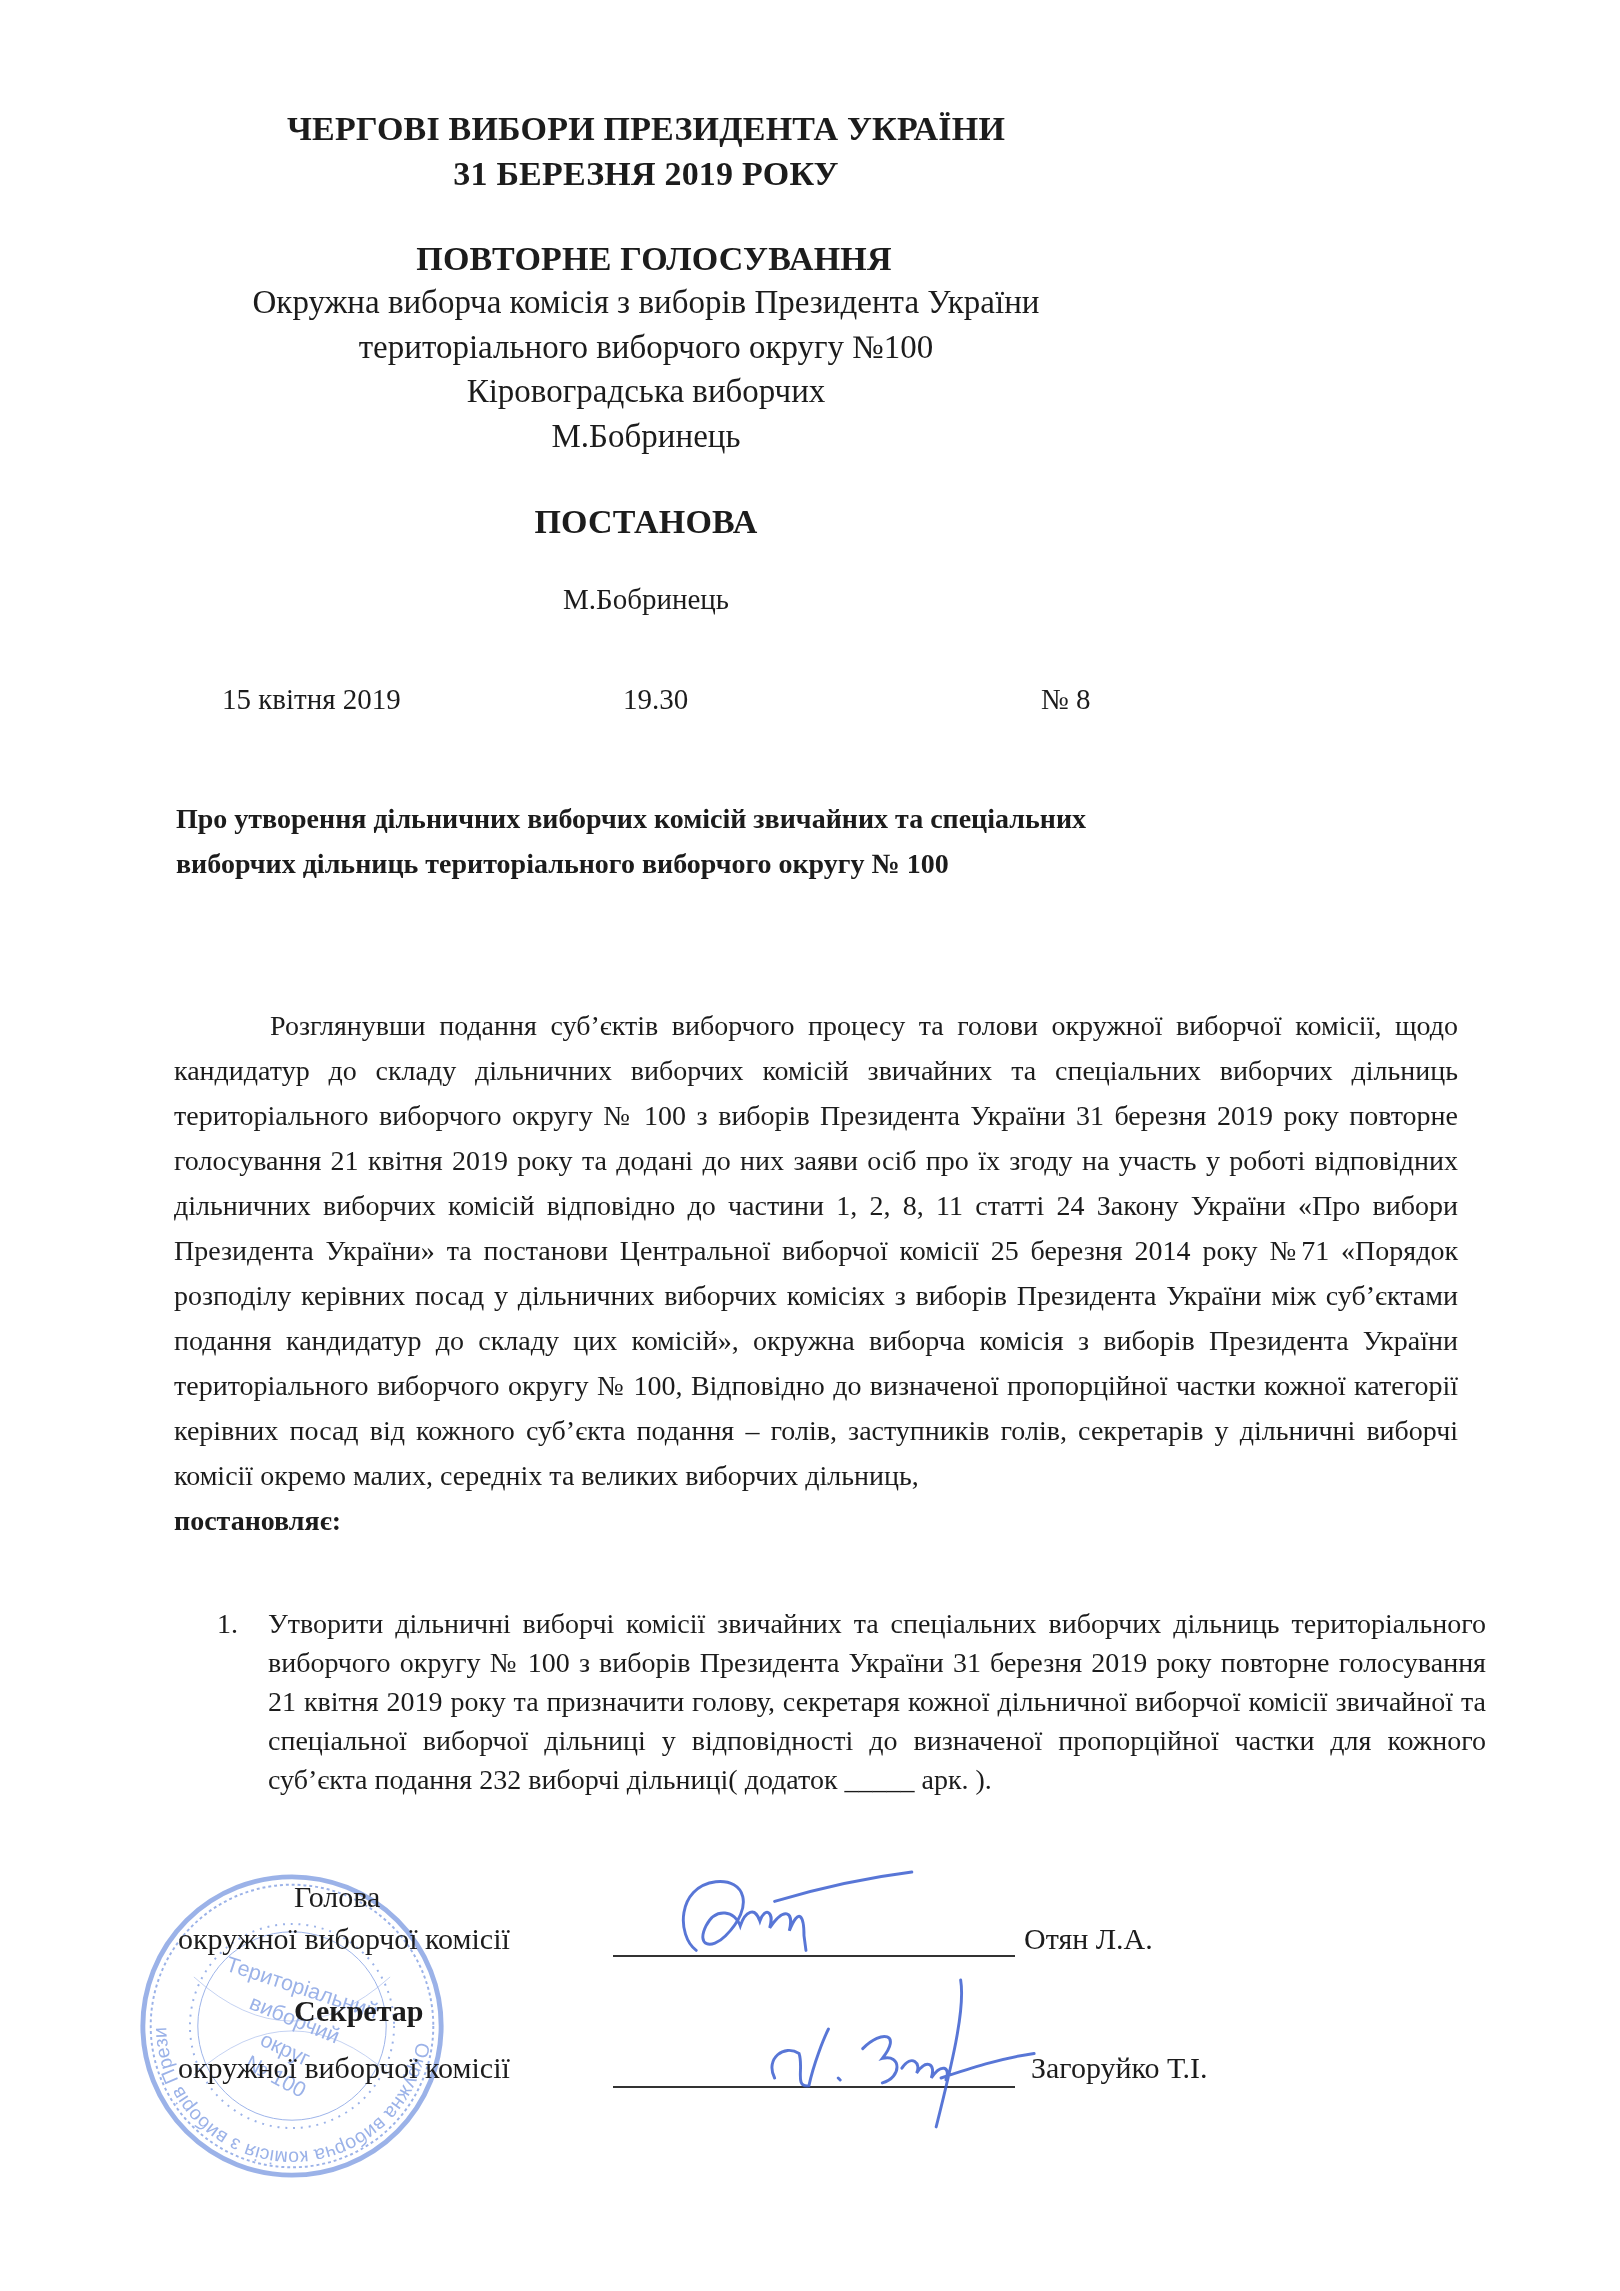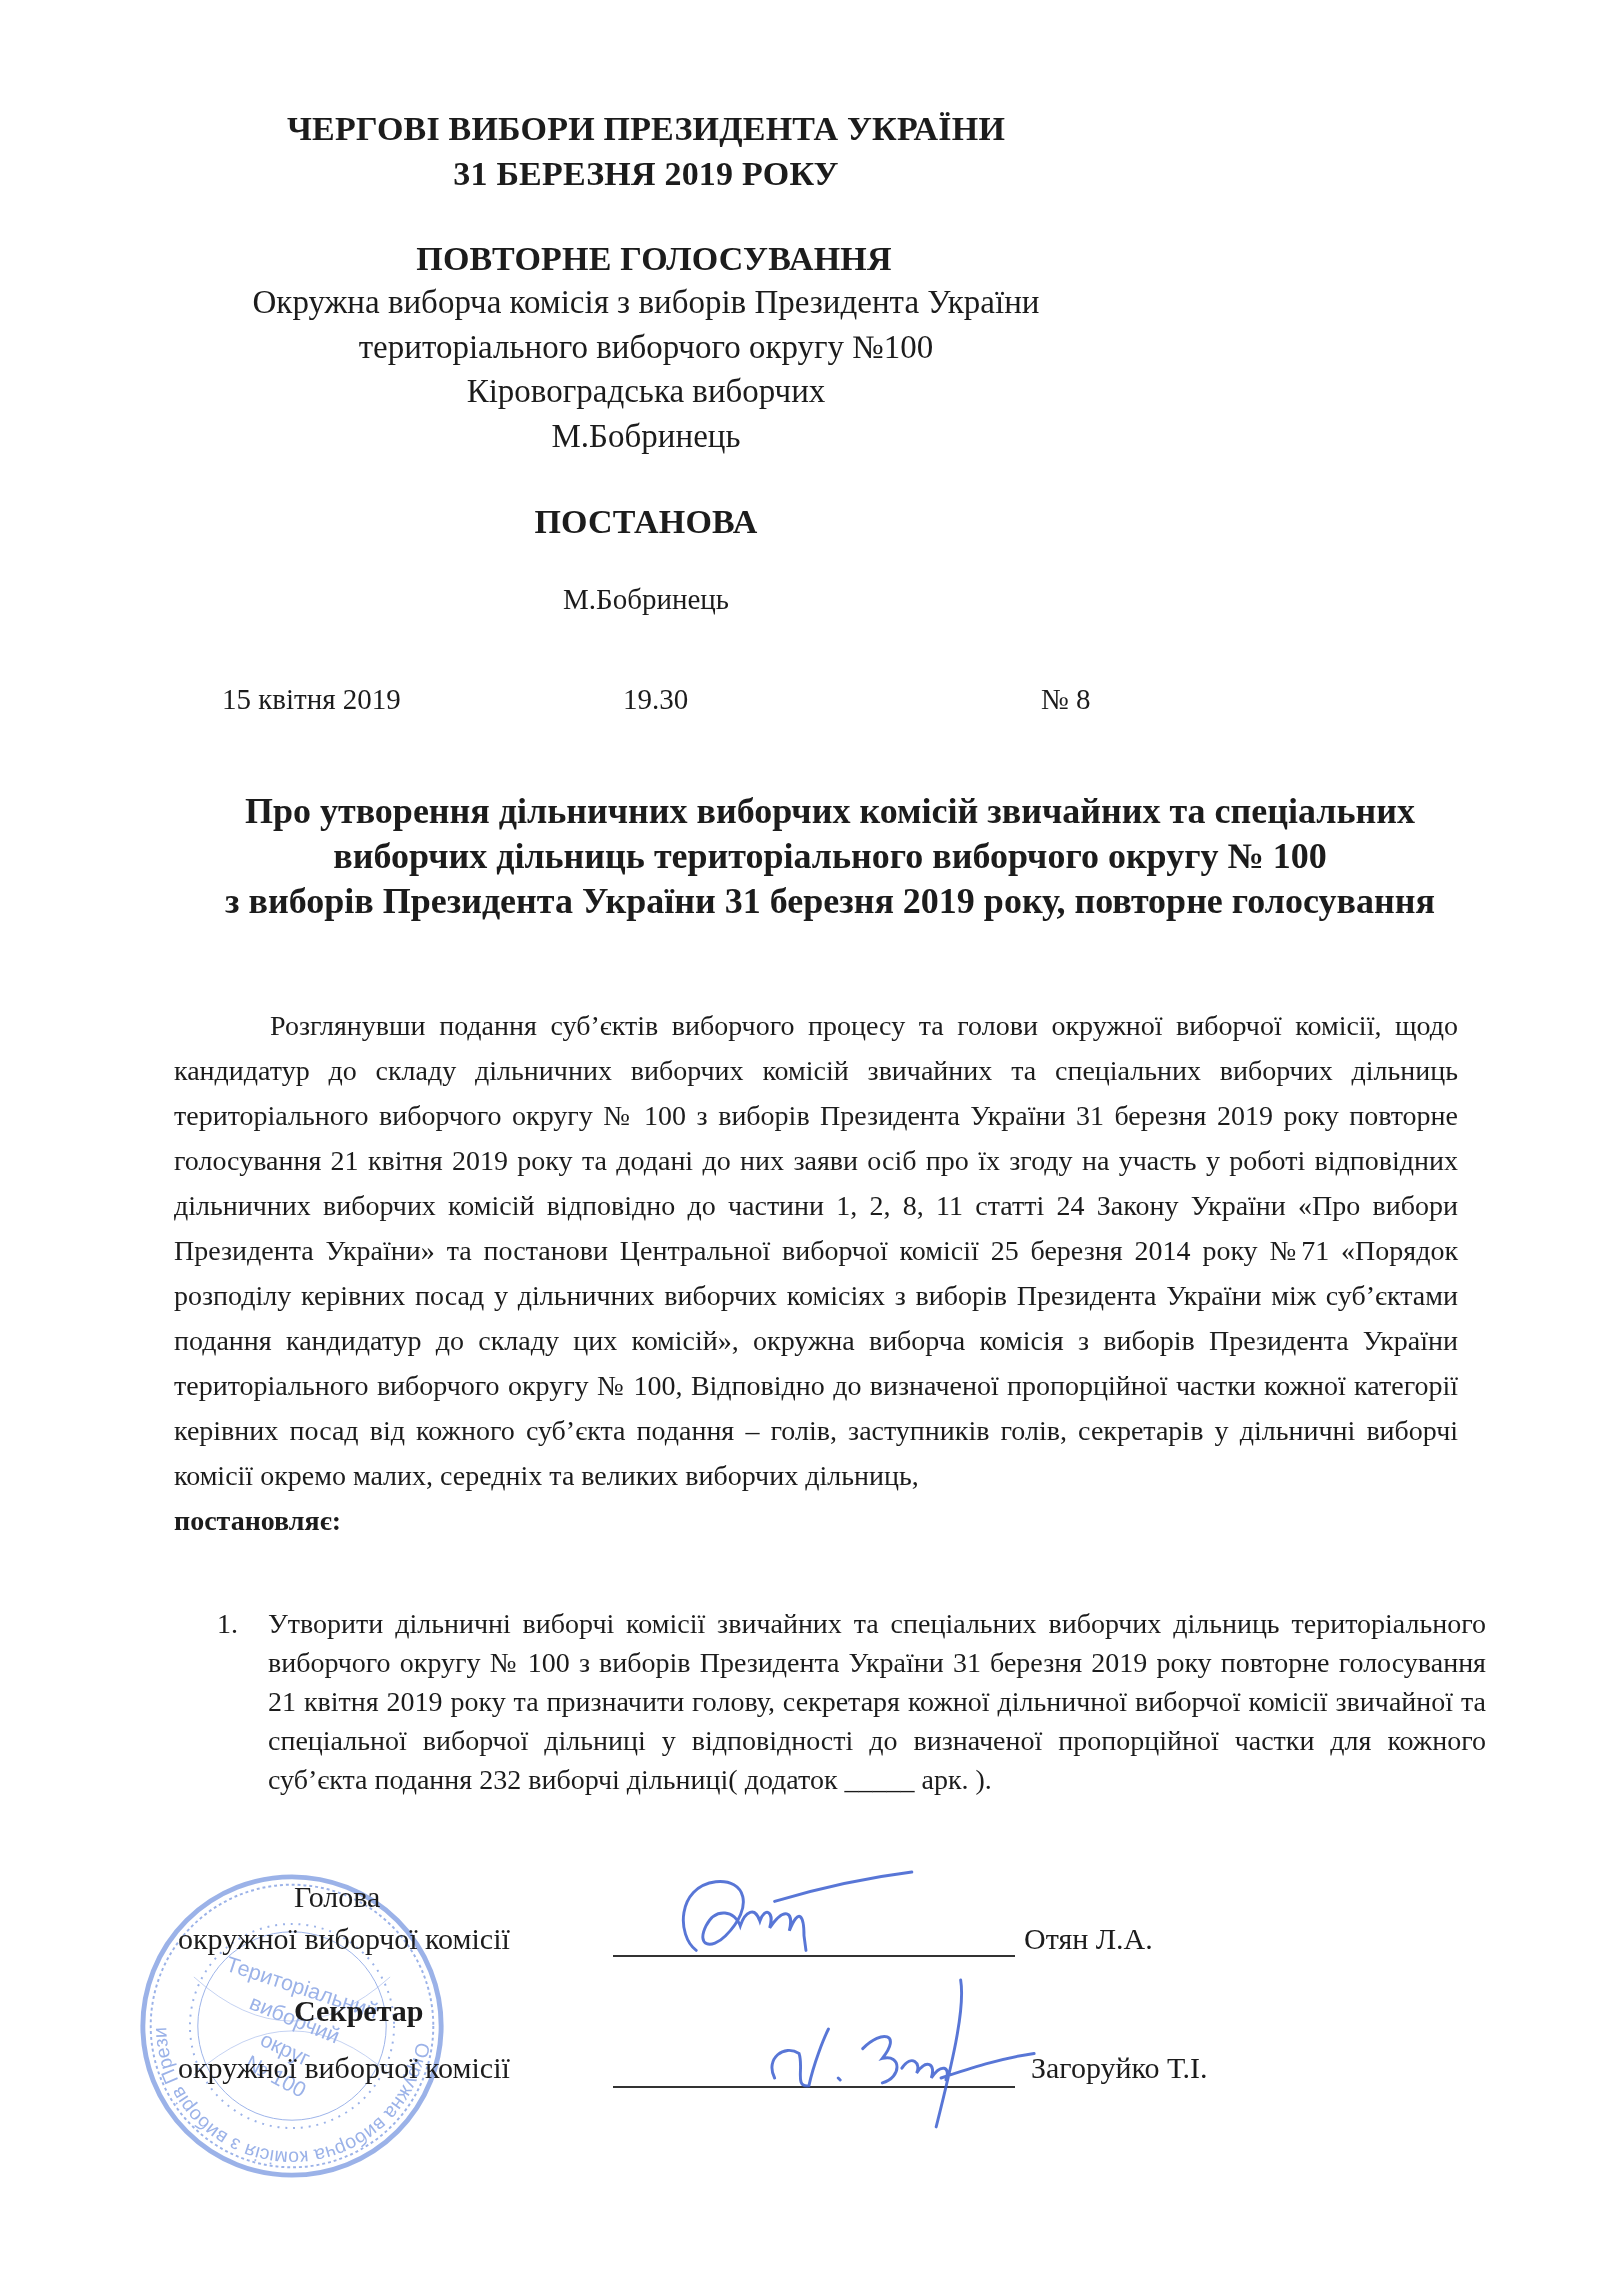--- a/index.html
+++ b/index.html
@@ -6,22 +6,22 @@
   body {
     width: 1620px; height: 2292px; position: relative; overflow: hidden;
     font-family: "Liberation Serif", "DejaVu Serif", serif; color: #1c1c1c;
   }
   .abs { position: absolute; }
   .center { left: 0; width: 1292px; text-align: center; }
   .h-bold { font-weight: bold; font-size: 34px; letter-spacing: 0.2px; }
   .h-reg { font-size: 33px; }
   .meta { font-size: 29px; }
   .title {
-    font-weight: bold; font-size: 36px; line-height: 45px;
-    left: 176px; width: 1308px; text-align: center;
+    font-weight: bold; font-size: 28px; line-height: 45px;
+    left: 176px; width: 1308px; text-align: left; margin-top: 7px;
   }
   .body-text {
     left: 174px; width: 1284px; font-size: 28px; line-height: 45px;
     text-align: justify; text-align-last: left;
   }
   .body-text .indent { display: inline-block; width: 96px; }
   .list {
     left: 268px; width: 1218px; font-size: 28px; line-height: 39px;
     text-align: justify;
   }
@@ -45,21 +45,20 @@
 <div class="abs center h-bold" style="top:503px;">ПОСТАНОВА</div>
 <div class="abs center meta" style="top:583px;">М.Бобринець</div>
 
 <div class="abs meta" style="top:683px; left:222px;">15  квітня 2019</div>
 <div class="abs meta" style="top:683px; left:623px;">19.30</div>
 <div class="abs meta" style="top:683px; left:1041px;">№  8</div>
 
 <div class="abs title" style="top:789px;">
   <div>Про утворення дільничних виборчих комісій звичайних та спеціальних</div>
   <div>виборчих дільниць територіального виборчого округу № 100</div>
-  <div>з виборів Президента України 31 березня 2019 року, повторне голосування</div>
 </div>
 
 <div class="abs body-text" style="top:1003px;">
   <span class="indent"></span><span>Розглянувши подання суб’єктів виборчого процесу та голови окружної виборчої комісії, щодо кандидатур до складу дільничних виборчих комісій звичайних та спеціальних виборчих дільниць територіального виборчого округу № 100 з виборів Президента України 31 березня 2019 року повторне голосування 21 квітня 2019 року та додані до них заяви осіб про їх згоду на участь у роботі відповідних дільничних виборчих комісій відповідно до частини 1, 2, 8, 11 статті 24 Закону України «Про вибори Президента України» та постанови Центральної виборчої комісії 25 березня 2014 року №71 «Порядок розподілу керівних посад у дільничних виборчих комісіях з виборів Президента України між суб’єктами подання кандидатур до складу цих комісій», окружна виборча комісія з виборів Президента України територіального виборчого округу № 100, Відповідно до визначеної пропорційної частки кожної категорії керівних посад від кожного суб’єкта подання – голів, заступників голів, секретарів у дільничні виборчі комісії окремо малих, середніх та великих виборчих дільниць,</span>
   <br><b>постановляє:</b>
 </div>
 
 <div class="abs list" style="top:1604px;">
   <span class="list-num">1.</span>
   <span>Утворити дільничні виборчі комісії звичайних та спеціальних виборчих дільниць територіального виборчого округу № 100 з виборів Президента України 31 березня 2019 року повторне голосування 21 квітня 2019 року та призначити голову, секретаря кожної дільничної виборчої комісії звичайної та спеціальної виборчої дільниці у відповідності до визначеної пропорційної частки для кожного суб’єкта подання 232 виборчі дільниці( додаток _____ арк. ).</span>

